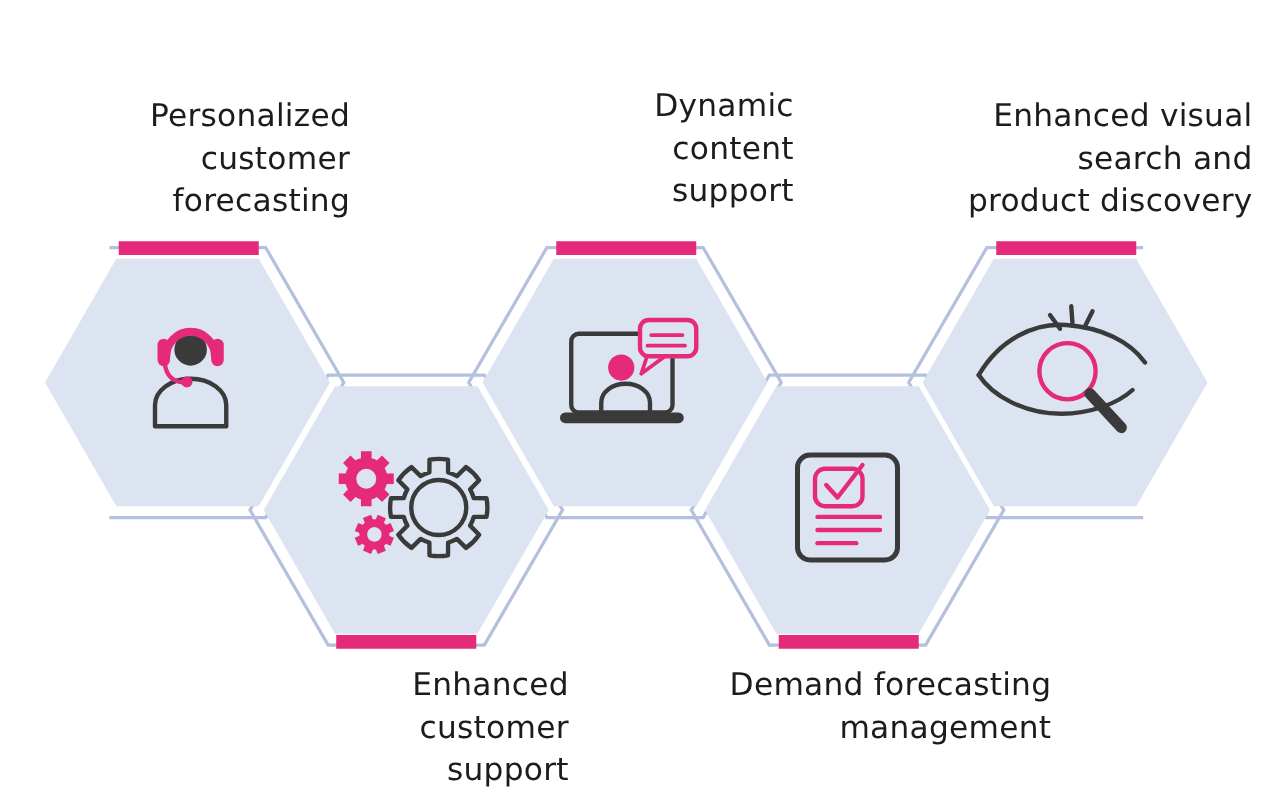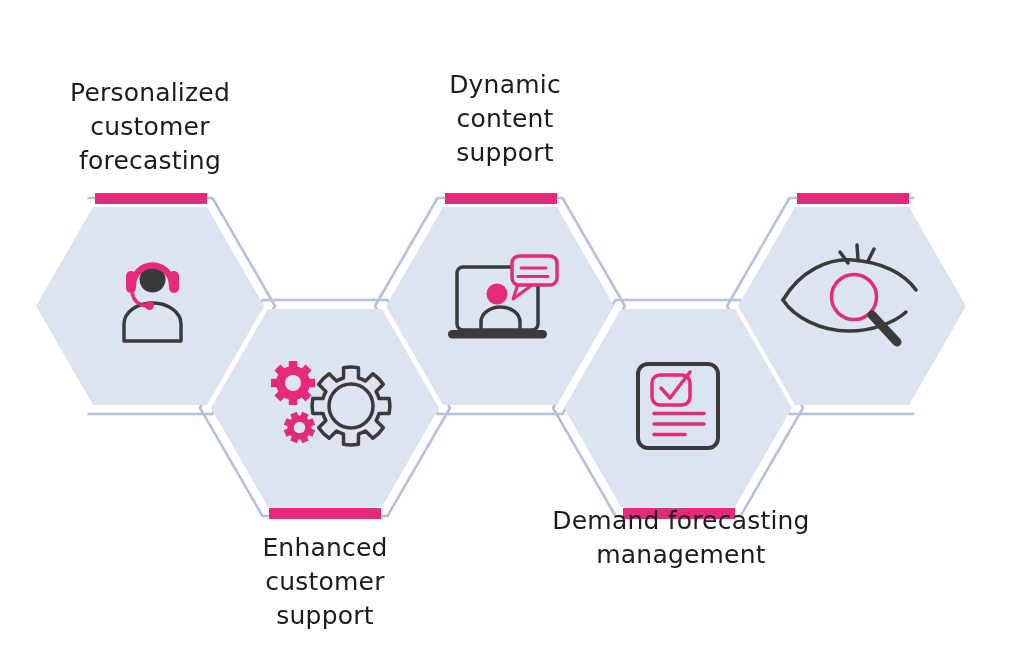--- a/index.html
+++ b/index.html
@@ -13,21 +13,21 @@
   .scene{position:absolute;left:0;top:0;width:1024px;height:649px;}
   .hex-fill{fill:var(--hex-fill,#dde4f1);}
   .hex-outline{fill:none;stroke:var(--hex-outline,#b4c0dd);stroke-width:2.6;}
   .accent-fill{fill:var(--accent-pink,#e42a78);}
   .pink-stroke{stroke:var(--accent-pink,#e42a78);fill:none;}
   .dark-stroke{stroke:var(--icon-dark,#3a3a3a);fill:none;}
   .dark-fill{fill:var(--icon-dark,#3a3a3a);}
   .hole-fill{fill:var(--hex-fill,#dde4f1);}
   .label{
     position:absolute;
-    text-align:center;
+    text-align:right;
     font-size:25px;
     line-height:34px;
     color:var(--text,#1c1c1c);
     letter-spacing:0.2px;
   }
   .label span{display:block;}
 </style>
 </head>
 <body>
 
@@ -142,25 +142,30 @@
     <span>customer</span>
     <span>forecasting</span>
   </div>
 
   <div class="label" style="left:375px;top:68px;width:260px">
     <span>Dynamic</span>
     <span>content</span>
     <span>support</span>
   </div>
 
+  <div class="label" style="left:702px;top:76px;width:300px">
+    <span>Enhanced visual</span>
+    <span>search and</span>
+    <span>product discovery</span>
+  </div>
 
   <div class="label" style="left:195px;top:531px;width:260px">
     <span>Enhanced</span>
     <span>customer</span>
     <span>support</span>
   </div>
 
-  <div class="label" style="left:521px;top:504px;width:320px">
+  <div class="label" style="left:521px;top:531px;width:320px">
     <span>Demand forecasting</span>
     <span>management</span>
   </div>
 
 </div>
 
 </body></html>

